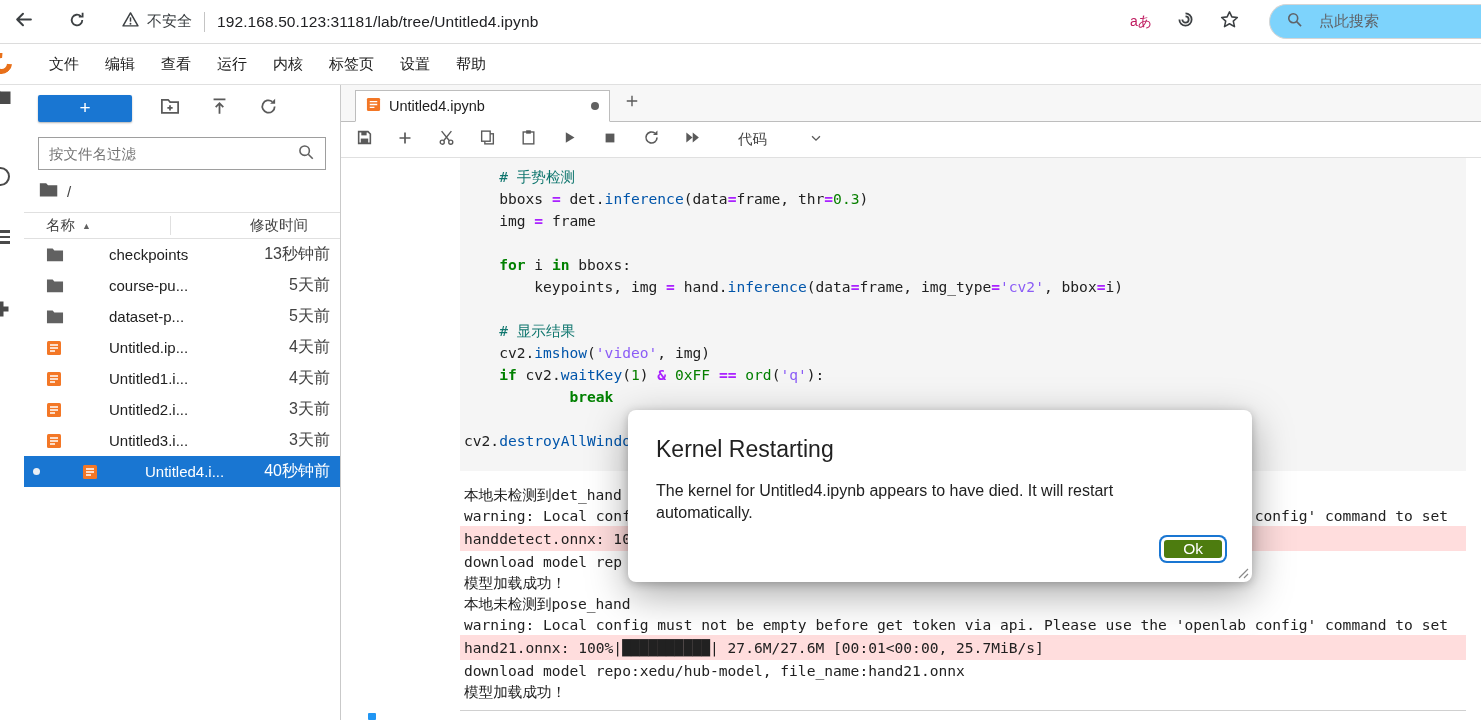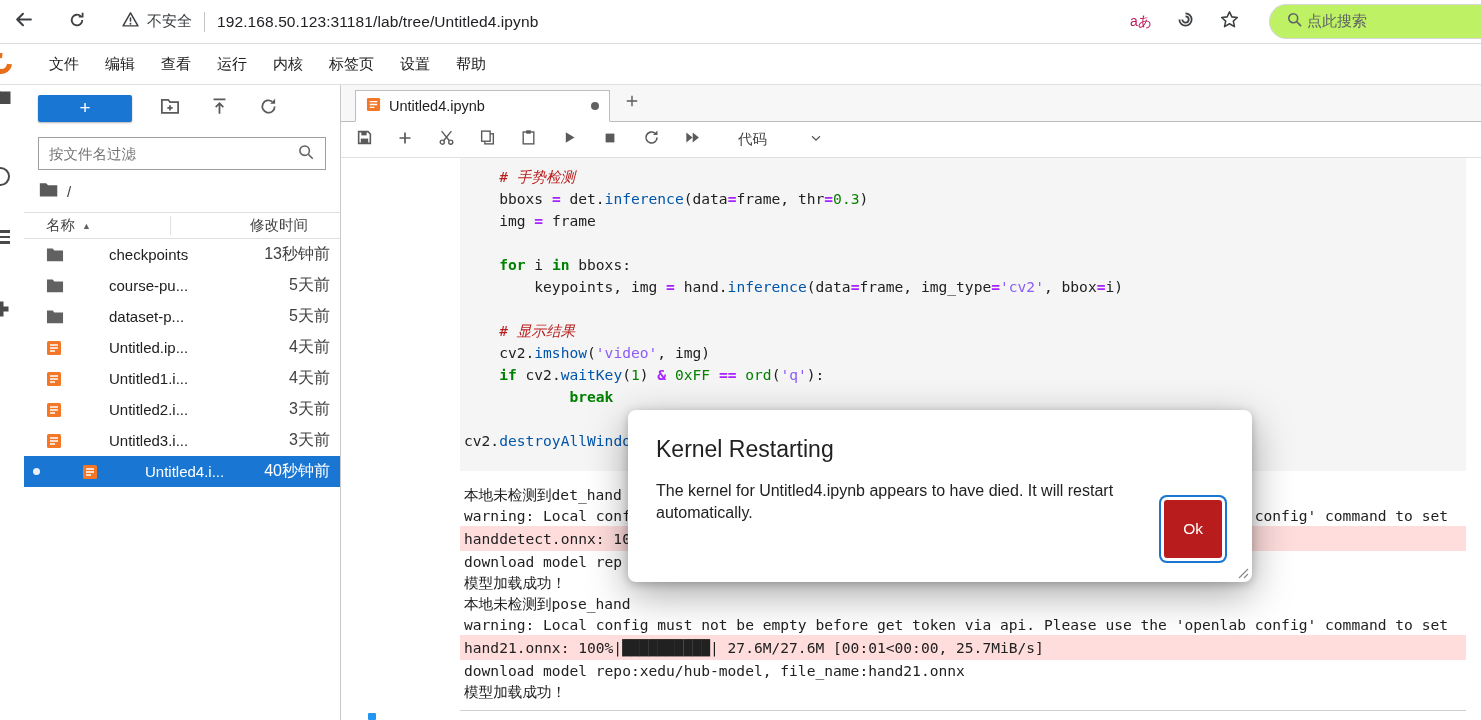--- a/index.html
+++ b/index.html
@@ -14,22 +14,22 @@
     display:flex; align-items:center; background:#fff; border-bottom:1px solid #dcdcdc; }
   .nav-btn { width:34px; height:34px; display:flex; align-items:center; justify-content:center; margin-left:6px; border-radius:4px; }
   .sec-group { display:flex; align-items:center; margin-left:28px; gap:8px; }
   .sec-label { font-size:15px; color:#3c4043; }
   .addr-divider { width:1px; height:20px; background:#c4c4c4; margin:0 12px; }
   .url-text { font-size:15.5px; color:#202124; letter-spacing:.1px; }
   .browser-right { margin-left:auto; display:flex; align-items:center; gap:8px; }
   .br-icon-btn { width:36px; height:34px; display:flex; align-items:center; justify-content:center; }
   .translate-label { font-size:14px; color:#be185d; }
   .search-pill { width:212px; height:35px; border:1px solid #d5d5d5; border-right:none;
-    border-radius:18px 0 0 18px; display:flex; align-items:center; gap:4px; padding-left:16px;
-    background:#bef264; margin-left:14px;text-align:center; }
+    border-radius:18px 0 0 18px; display:flex; align-items:center; gap:16px; padding-left:16px;
+    background:#7dd3fc; margin-left:14px;text-align:center; }
   .search-pill-label { font-size:15px; color:#5f6368; }
   
   .menubar { position:absolute; top:44px; left:0; right:0; height:41px; background:#fff;
     border-bottom:1px solid #e0e0e0; display:flex; align-items:center; padding-left:36px; }
   .menu-item { padding:0 13px; font-size:15px; color:#212121; height:100%; display:flex; align-items:center; }
   .menu-logo-arc { position:absolute; left:-9px; top:9px; width:21px; height:21px; border-radius:50%;
     border:5px solid #e8701a; border-right-color:transparent; transform:rotate(-40deg); }
   
   .activity-bar { position:absolute; top:85px; left:0; width:24px; bottom:0; background:#fff; overflow:hidden; }
   .act-ic { position:absolute; left:-9px; width:20px; height:20px; }
@@ -76,41 +76,41 @@
   .nb-toolbar { height:36px; background:#fff; border-bottom:1px solid #e0e0e0;
     display:flex; align-items:center; padding-left:14px; gap:23px; }
   .tb-btn { width:18px; height:18px; display:flex; align-items:center; justify-content:center; }
   .celltype-dd { margin-left:14px; display:flex; align-items:center; gap:42px; font-size:14.5px; color:#424242; }
   .nb-scroll { flex:1; position:relative; background:#fff; overflow:hidden; }
   .cell-editor { position:absolute; left:119px; top:0; width:1006px; height:313px;
     background:#f5f5f5; padding:8px 0 0 4px; overflow:hidden; }
   .code-line { font-family:"DejaVu Sans Mono",monospace; font-size:14.6px; line-height:22px; white-space:pre; color:#212121; }
   .tok-k { color:#008000; font-weight:bold; }
   .tok-o { color:#AA22FF; font-weight:bold; }
-  .tok-c { color:#b91c1c; font-style:italic; }
+  .tok-c { color:#0f766e; }
   .tok-s { color:#8b5cf6; }
   .tok-n { color:#088000; }
   .tok-f { color:#0055aa; }
   .tok-b { color:#008000; }
   .tok-p { color:#212121; }
   .outputs { position:absolute; left:119px; top:319px; width:1006px; padding-top:7px; }
   .output-line { font-family:"DejaVu Sans Mono",monospace; font-size:14.6px; line-height:21px;
     white-space:pre; color:#212121; padding-left:4px; overflow:hidden; }
   .output-line.stderr { background:#ffdddd; height:25px; line-height:25px; }
   .next-cell-sep { position:absolute; left:119px; top:552px; width:1006px; border-top:1px solid #d0d0d0; height:0; }
   .active-cell-bar { position:absolute; left:27px; top:555px; width:8px; bottom:0; background:#2196f3; border-radius:1px; }
   
   .dialog { position:absolute; left:628px; top:410px; width:624px; height:172px; background:#fff;
     border-radius:8px; padding:26px 28px; z-index:20;
     box-shadow:0 12px 40px rgba(0,0,0,.35), 0 2px 10px rgba(0,0,0,.22); }
   .dialog-title { font-size:23px; font-weight:400; color:#212121; }
   .dialog-body { margin-top:17px; font-size:16px; line-height:1.35; color:#212121; max-width:530px; }
   .dialog-footer { position:absolute; right:30px; bottom:24px; }
-  .ok-button { background:#b91c1c; color:#fff; border:none; font-family:inherit; font-size:15.5px;
-    padding:20px 19px; border-radius:3px; cursor:pointer;
+  .ok-button { background:#4d7c0f; color:#fff; border:none; font-family:inherit; font-size:15.5px;
+    padding:0 19px; border-radius:3px; cursor:pointer;
     box-shadow:0 0 0 3px #fff, 0 0 0 5px #1976d2; }
   .resize-grip { position:absolute; right:3px; bottom:3px; line-height:0; }
 </style>
 </head>
 <body>
 
 <div class="screen">
 
   <div class="browser-bar">
     <div class="nav-btn">

